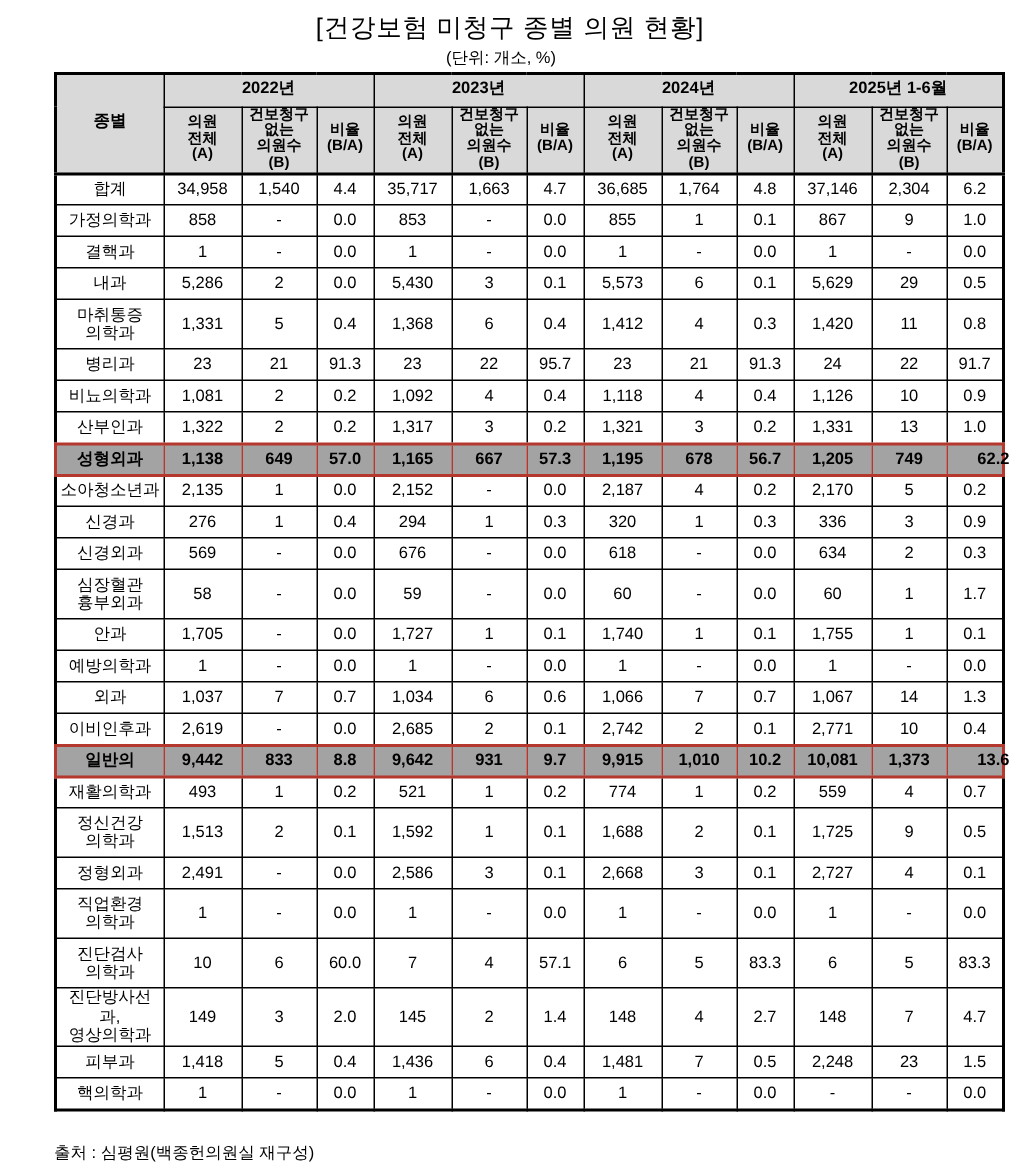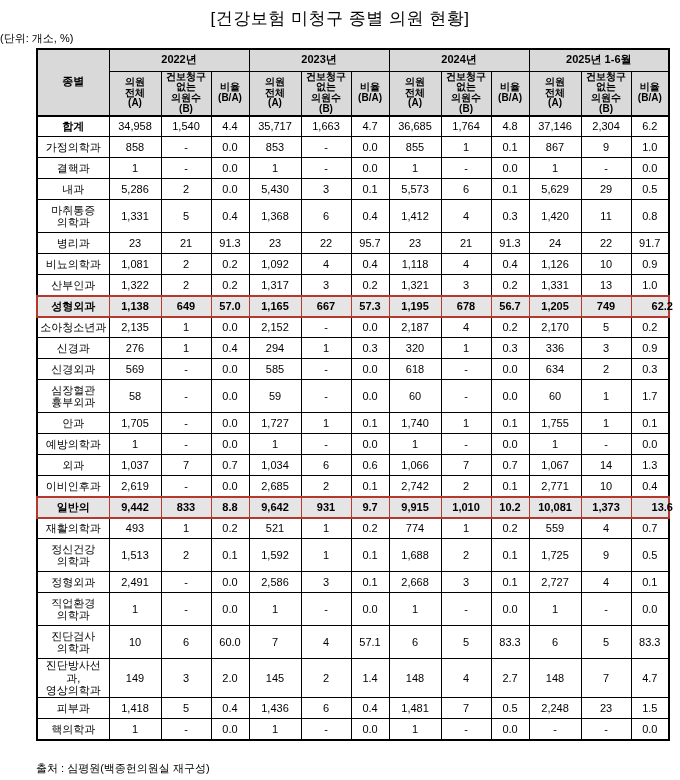--- a/index.html
+++ b/index.html
@@ -13,21 +13,21 @@
   .title {
     text-align: center;
     font-weight: normal;
     font-size: 17px;
     letter-spacing: 0.5px;
     padding-top: 7px;
     height: 30px;
   }
   .unit-note {
     width: 668px;
-    text-align: left;
+    text-align: center;
     font-size: 11px;
     height: 17px;
     margin-top: 1px;
   }
   table.report {
     margin-left: 36px;
     width: 632px;
     border-collapse: collapse;
     table-layout: fixed;
   }
@@ -55,23 +55,23 @@
     font-size: 11px;
     white-space: pre-line;
     line-height: 1.15;
     padding: 0 1px;
   }
   tbody tr.h1 { height: 21px; }
   tbody tr.h2 { height: 33px; }
   td.grp-end, th.grp-end { border-right-width: 2px; }
   th.spec-col { border-right-width: 2px; }
   tbody tr.total td { font-size: 11px; }
-  tbody tr.total td.lbl { font-weight: bold; }
+  tbody tr.total td.lbl { font-weight: normal; }
   tbody tr.highlight td {
-    background: #e5e5e5;
+    background: #a3a3a3;
     font-weight: bold;
     border-color: #b5382f;
     border-top: 2px solid #b5382f;
     border-bottom: 2px solid #b5382f;
   }
   tbody tr.highlight td:first-child { border-left: 2px solid #b5382f; }
   tbody tr.highlight td:last-child { border-right: 2px solid #b5382f; padding-left: 20px; }
   .source {
     margin-left: 36px;
     font-size: 11px;
@@ -312,21 +312,21 @@
         <td class="grp-end">0.3</td>
         <td>336</td>
         <td>3</td>
         <td>0.9</td>
       </tr>
       <tr class="h1">
         <td class="lbl grp-end">신경외과</td>
         <td>569</td>
         <td>-</td>
         <td class="grp-end">0.0</td>
-        <td>585</td>
+        <td>676</td>
         <td>-</td>
         <td class="grp-end">0.0</td>
         <td>618</td>
         <td>-</td>
         <td class="grp-end">0.0</td>
         <td>634</td>
         <td>2</td>
         <td>0.3</td>
       </tr>
       <tr class="h2">

